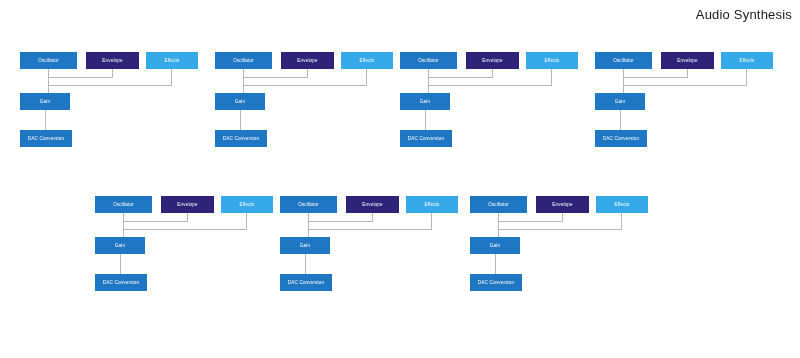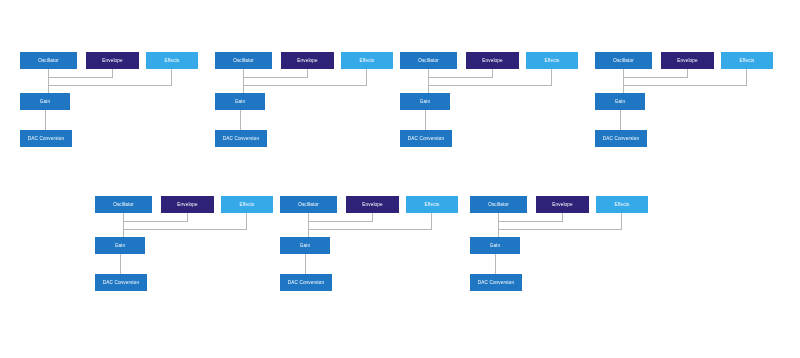--- a/index.html
+++ b/index.html
@@ -110,20 +110,21 @@
   .c-eff-h  { left: 28px;  top: 33px; width: 124px; }
 
   
   .c-gain-v { left: 25px;  top: 58px; height: 20px; }
 </style>
 </head>
 <body>
 
 <div id="canvas">
 
+  <div class="page-title">Audio Synthesis</div>
 
 <div class="flow-group" style="left: 20px; top: 52px;">
       <div class="conn conn-v c-osc-v"></div>
       <div class="conn conn-v c-env-v"></div>
       <div class="conn conn-h c-env-h"></div>
       <div class="conn conn-v c-eff-v"></div>
       <div class="conn conn-h c-eff-h"></div>
       <div class="conn conn-v c-gain-v"></div>
       <div class="node node-oscillator">Oscillator</div>
       <div class="node node-envelope">Envelope</div>

